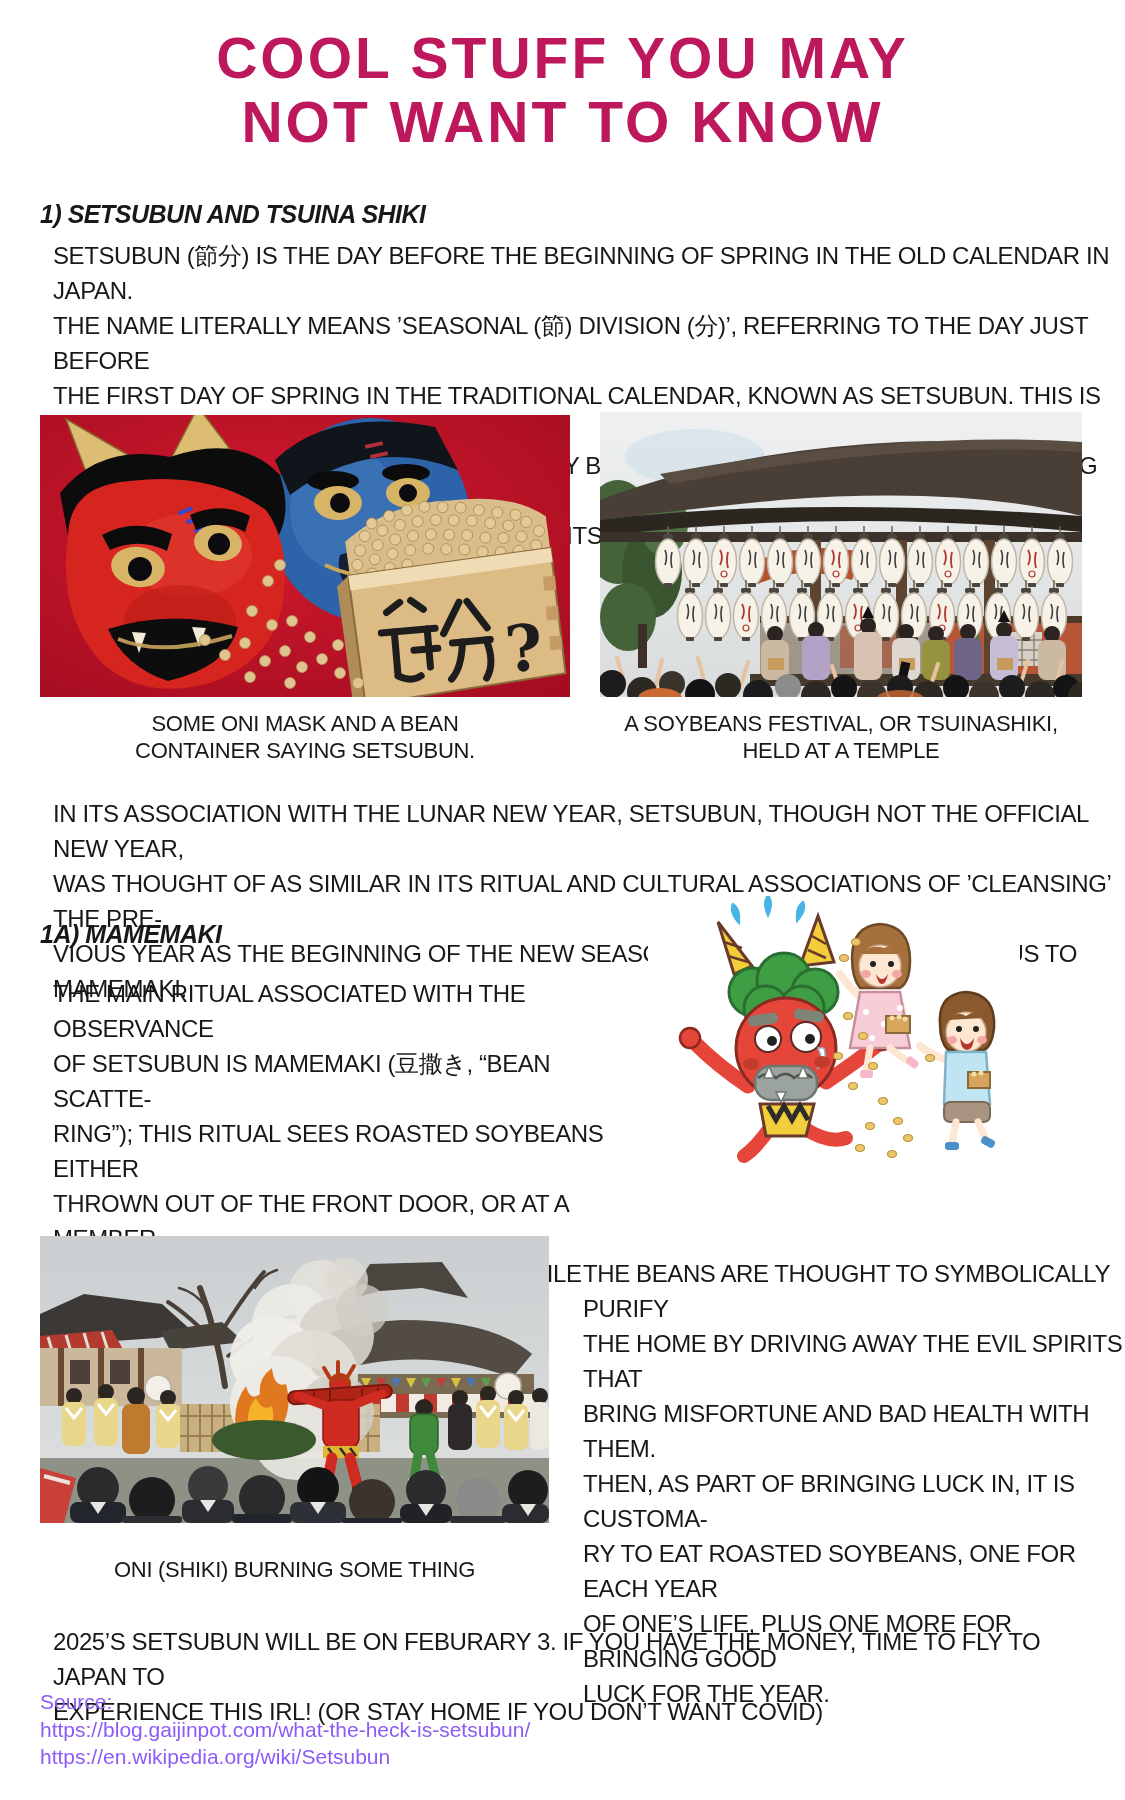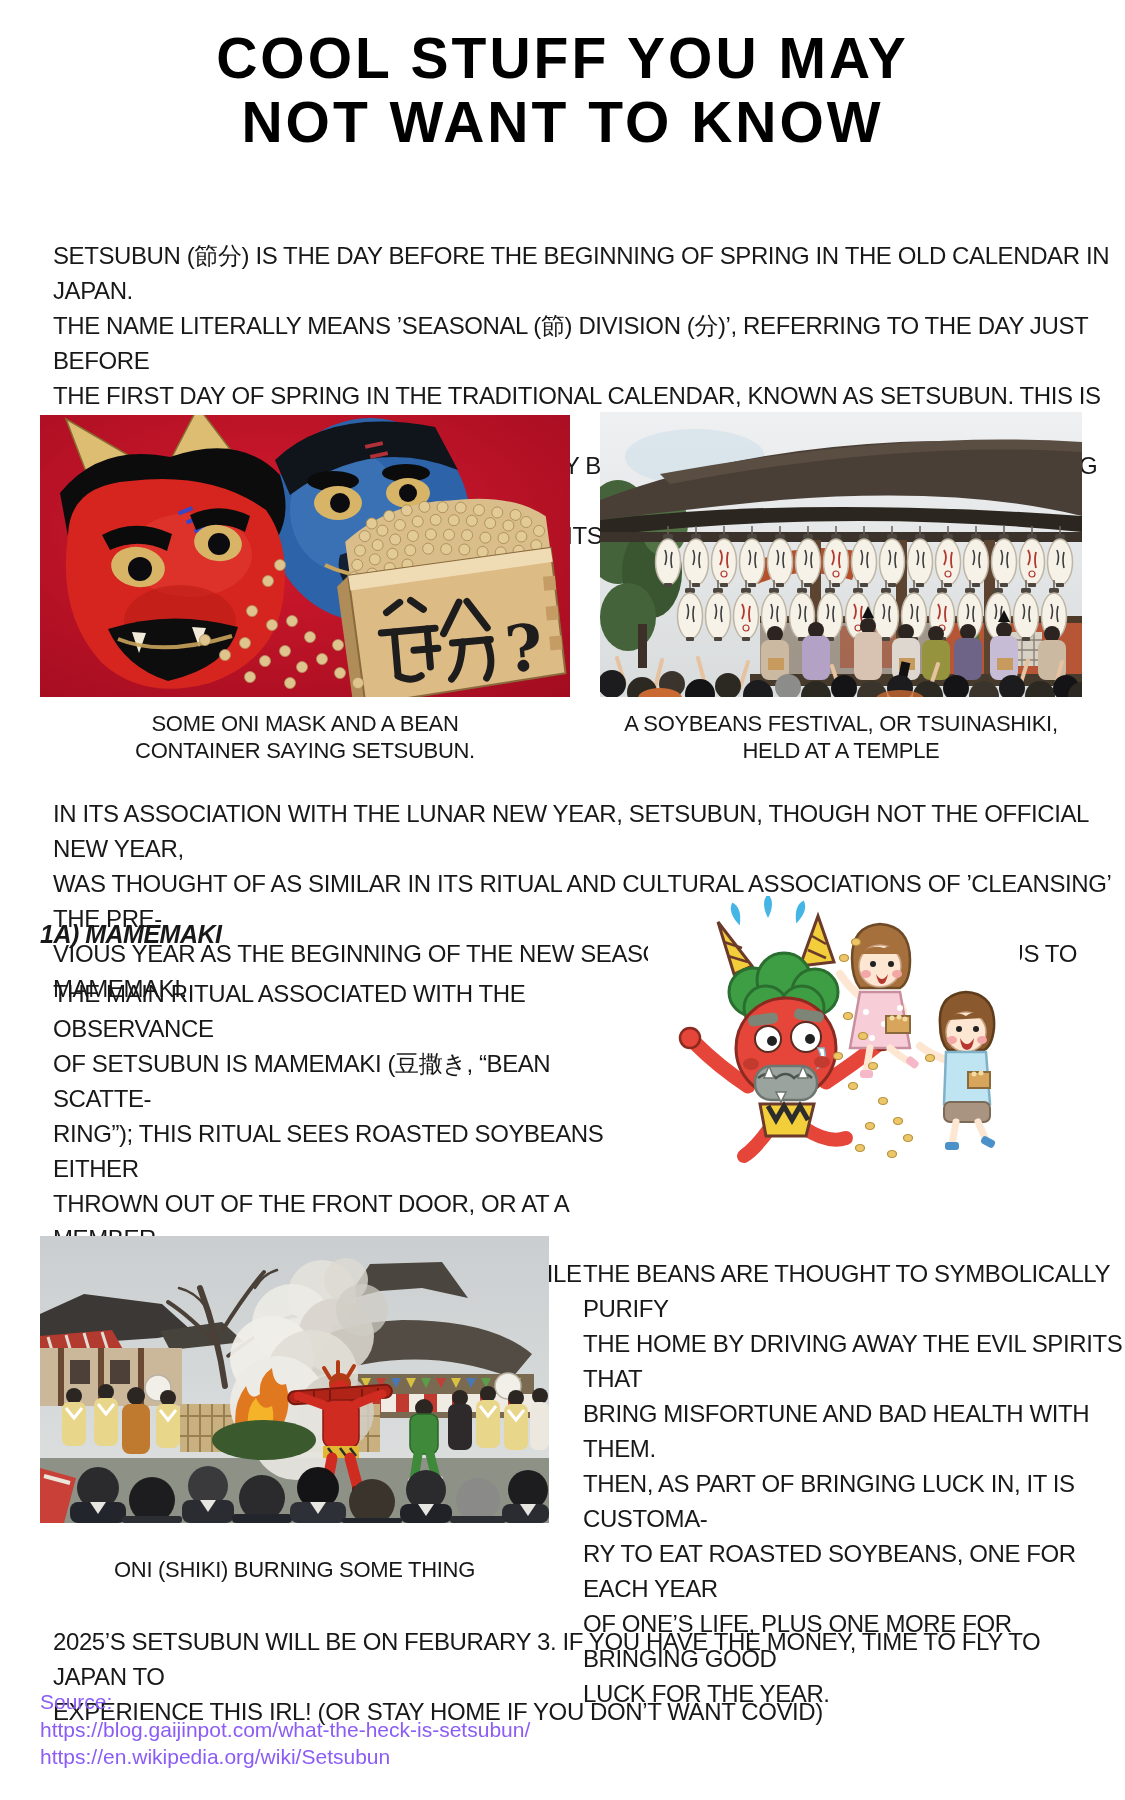--- a/index.html
+++ b/index.html
@@ -1,37 +1,38 @@
 <!DOCTYPE html>
 <html><head>
 <meta charset="utf-8">
 <style>
   html,body{margin:0;padding:0;background:#ffffff;}
   #poster{position:relative;width:1125px;height:1800px;background:#ffffff;overflow:hidden;
           font-family:"Liberation Sans",sans-serif;color:#181818;}
   .abs{position:absolute;}
-  .title{font-size:57px;font-weight:bold;color:#000000;text-align:center;
+  .title{font-size:57px;font-weight:bold;color:#be185d;text-align:center;
          line-height:64px;letter-spacing:3px;white-space:pre-line;width:100%;top:26px;left:0;}
   .heading{font-size:25px;font-weight:bold;font-style:italic;letter-spacing:-0.5px;}
   .para{font-size:24px;line-height:35px;letter-spacing:-0.4px;white-space:pre-line;margin-left:13px;}
   .caption{font-size:22px;line-height:27px;letter-spacing:-0.3px;
            white-space:pre-line;text-align:center;}
   .source{font-size:21px;line-height:27.5px;color:#8b5cf6;font-weight:normal;}
   figure{margin:0;padding:0;}
   figure svg{display:block;width:100%;height:100%;}
   .sr{position:absolute;opacity:0;font-size:1px;pointer-events:none;overflow:hidden;width:1px;height:1px;}
 </style>
 </head>
 <body>
 
 <div id="poster">
 
   <div class="abs title">COOL STUFF YOU MAY
 NOT WANT TO KNOW</div>
 
+  <div class="abs heading" style="left:40px;top:200px;">1) SETSUBUN AND TSUINA SHIKI</div>
   <div class="abs para" style="left:40px;top:238px;width:1065px;">SETSUBUN (節分) IS THE DAY BEFORE THE BEGINNING OF SPRING IN THE OLD CALENDAR IN JAPAN.
 THE NAME LITERALLY MEANS ’SEASONAL (節) DIVISION (分)’, REFERRING TO THE DAY JUST BEFORE
 THE FIRST DAY OF SPRING IN THE TRADITIONAL CALENDAR, KNOWN AS SETSUBUN. THIS IS ALSO A FES-
 TIVAL HELD ON FEBRUARY 2, 3 OR 4, ONE DAY BEFORE THE START OF SPRING ACCORDING TO THE JA-
 PANESE LUNAR CALENDAR. SETSUBUN HAS ITS ORIGINS IN TSUINA (追儺), A CHINESE CUSTOM INTRO-
 DUCED TO JAPAN IN THE 8TH CENTURY.</div>
 
   <figure class="abs" style="left:40px;top:415px;width:530px;height:282px;">
     <span class="sr">節分?</span>
     <svg viewBox="0 0 530 282" preserveAspectRatio="none">

